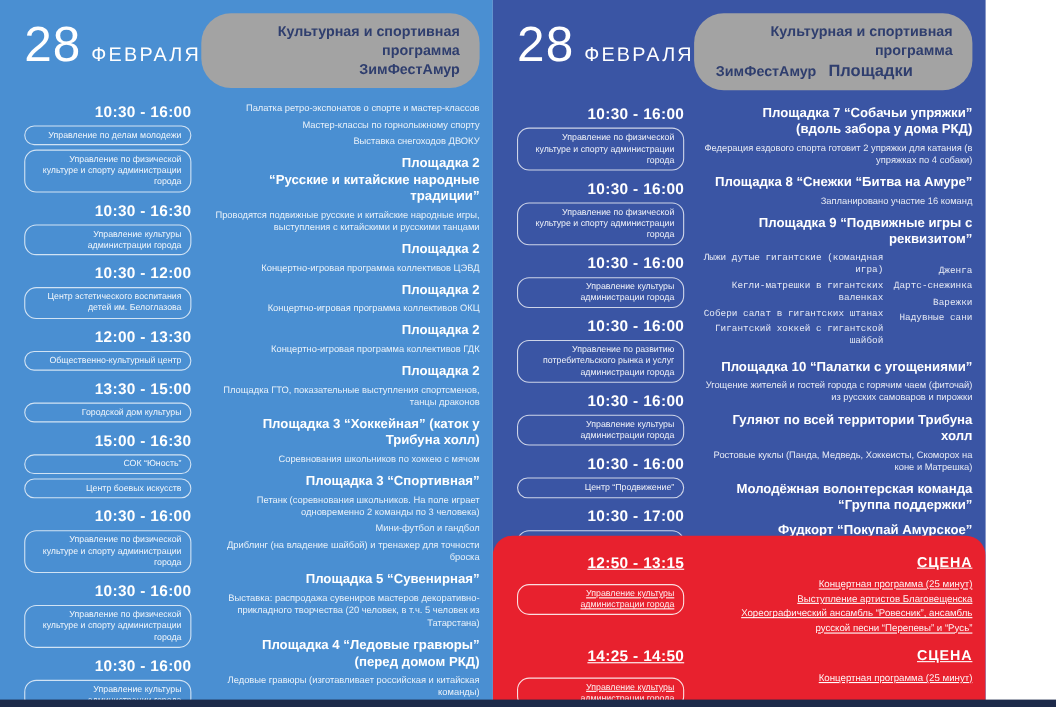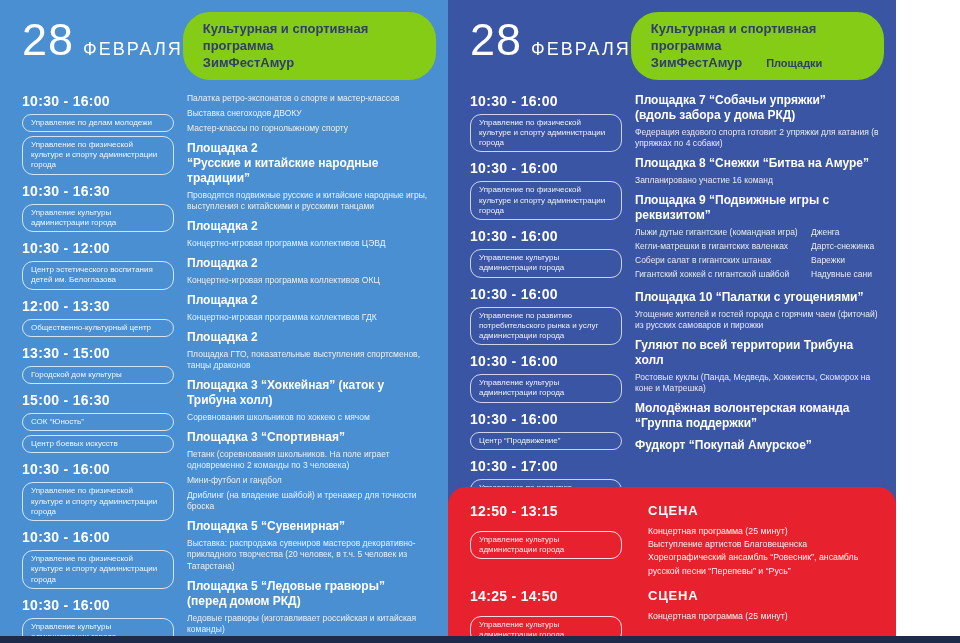--- a/index.html
+++ b/index.html
@@ -1,52 +1,52 @@
 <!DOCTYPE html>
 <html><head>
 <meta charset="utf-8">
 <style>
   * { margin:0; padding:0; box-sizing:border-box; }
   html,body { width:960px; height:643px; }
   body { font-family:"Liberation Sans", sans-serif; color:#fff; background:#fff; }
   .poster { position:relative; width:960px; height:643px; display:flex; overflow:hidden; }
-  .page { width:448px; height:643px; overflow:hidden; }
+  .page { width:448px; height:643px; overflow:hidden;text-align:right; }
   .page-left { background:#4a8fd2; padding:12px 12px 0 22px; }
   .page-right { background:#3a55a4; display:flex; flex-direction:column; }
   .page-right .page-top { padding:12px 12px 0 22px; height:487px; overflow:hidden; }
 
   .page-header { display:flex; align-items:flex-start; margin-bottom:13px; }
   .date { display:flex; align-items:baseline; gap:9px; padding-top:8px; }
   .date .day { font-size:45px; font-weight:400; line-height:.9; letter-spacing:1px; }
   .date .month { font-size:18px; letter-spacing:2px; font-weight:400; }
-  .pill { background:#84cc16; color:#2f3e6e; border-radius:27px; padding:9px 18px 8px 20px;
+  .pill { background:#a3a3a3; color:#2f3e6e; border-radius:27px; padding:9px 18px 8px 20px;
           font-weight:bold; font-size:13px; line-height:1.3; margin-left:auto; width:286px; }
   .pill .line2-wrap { display:flex; align-items:baseline; }
-  .pill .badge { font-size:11px; margin-left:24px; font-weight:bold; }
+  .pill .badge { font-size:15px; margin-left:11px; font-weight:bold; }
 
   .page-body { display:flex; gap:13px; }
   .sched-col { width:152px; flex-shrink:0; }
   .events-col { flex:1; min-width:0; }
 
   .group { margin-bottom:8px; }
   .time { font-size:14px; font-weight:bold; letter-spacing:.3px; margin-bottom:5px; }
   .org { border:1px solid rgba(255,255,255,.75); border-radius:11px; padding:3px 8px;
          font-size:8px; line-height:1.28; color:rgba(255,255,255,.92); margin-bottom:4px; }
 
   .event { margin-bottom:7px; }
   .event-title { font-size:12px; font-weight:bold; line-height:1.25; margin-bottom:4px; white-space:pre-line; }
   .event-line { font-size:8.5px; line-height:1.3; color:rgba(255,255,255,.88); margin-bottom:4px; max-width:282px; }
-  .cols { display:flex; gap:8px; }
+  .cols { display:flex; gap:8px;font-family:Liberation Mono, monospace; }
   .cols .c1 { width:168px; flex-shrink:0; }
-  .cols .c2 { flex:1; }
+  .cols .c2 { flex:1;margin-top:12px; }
   .cols .event-line { margin-bottom:3px; }
 
   .stage { background:#e8212e; border-radius:18px 18px 0 0; flex:1;
            padding:16px 12px 6px 22px; overflow:hidden; }
-  .stage-row { display:flex; gap:26px; margin-bottom:10px; }
+  .stage-row { display:flex; gap:26px; margin-bottom:10px;text-decoration:underline; }
   .stage-row .left { width:152px; flex-shrink:0; }
   .stage-row .right { flex:1; min-width:0; }
   .stage .org { margin-top:12px; border-color:rgba(255,255,255,.85); }
   .stage-title { font-size:13px; font-weight:bold; letter-spacing:.8px; margin-bottom:7px; }
   .stage-line { font-size:8.8px; line-height:1.5; color:rgba(255,255,255,.95); max-width:300px; }
 
   .footer-bar { position:absolute; left:0; bottom:0; width:960px; height:7px; background:#1d2a4a; }
 </style>
 </head>
 <body>
@@ -107,22 +107,22 @@
         </div>
         <div class="group">
           <div class="time">12:00 - 16:00</div>
           <div class="org">Управление культуры администрации города</div>
         </div>
       </div>
 
       <div class="events-col">
         <div class="event">
           <p class="event-line">Палатка ретро-экспонатов о спорте и мастер-классов</p>
+          <p class="event-line">Мастер-классы по горнолыжному спорту</p>
           <p class="event-line">Выставка снегоходов ДВОКУ</p>
-          <p class="event-line">Мастер-классы по горнолыжному спорту</p>
         </div>
         <div class="event">
           <div class="event-title">Площадка 2
 “Русские и китайские народные традиции”</div>
           <p class="event-line">Проводятся подвижные русские и китайские народные игры, выступления с китайскими и русскими танцами</p>
         </div>
         <div class="event">
           <div class="event-title">Площадка 2</div>
           <p class="event-line">Концертно-игровая программа коллективов ЦЭВД</p>
         </div>
@@ -146,21 +146,21 @@
           <div class="event-title">Площадка 3 “Спортивная”</div>
           <p class="event-line">Петанк (соревнования школьников. На поле играет одновременно 2 команды по 3 человека)</p>
           <p class="event-line">Мини-футбол и гандбол</p>
           <p class="event-line">Дриблинг (на владение шайбой) и тренажер для точности броска</p>
         </div>
         <div class="event">
           <div class="event-title">Площадка 5 “Сувенирная”</div>
           <p class="event-line">Выставка: распродажа сувениров мастеров декоративно-прикладного творчества (20 человек, в т.ч. 5 человек из Татарстана)</p>
         </div>
         <div class="event">
-          <div class="event-title">Площадка 5 “Ледовые гравюры”
+          <div class="event-title">Площадка 4 “Ледовые гравюры”
 (перед домом РКД)</div>
           <p class="event-line">Ледовые гравюры (изготавливает российская и китайская команды)</p>
         </div>
       </div>
     </div>
   </div>
 
   <div class="page page-right">
     <div class="page-top">
       <div class="page-header">

